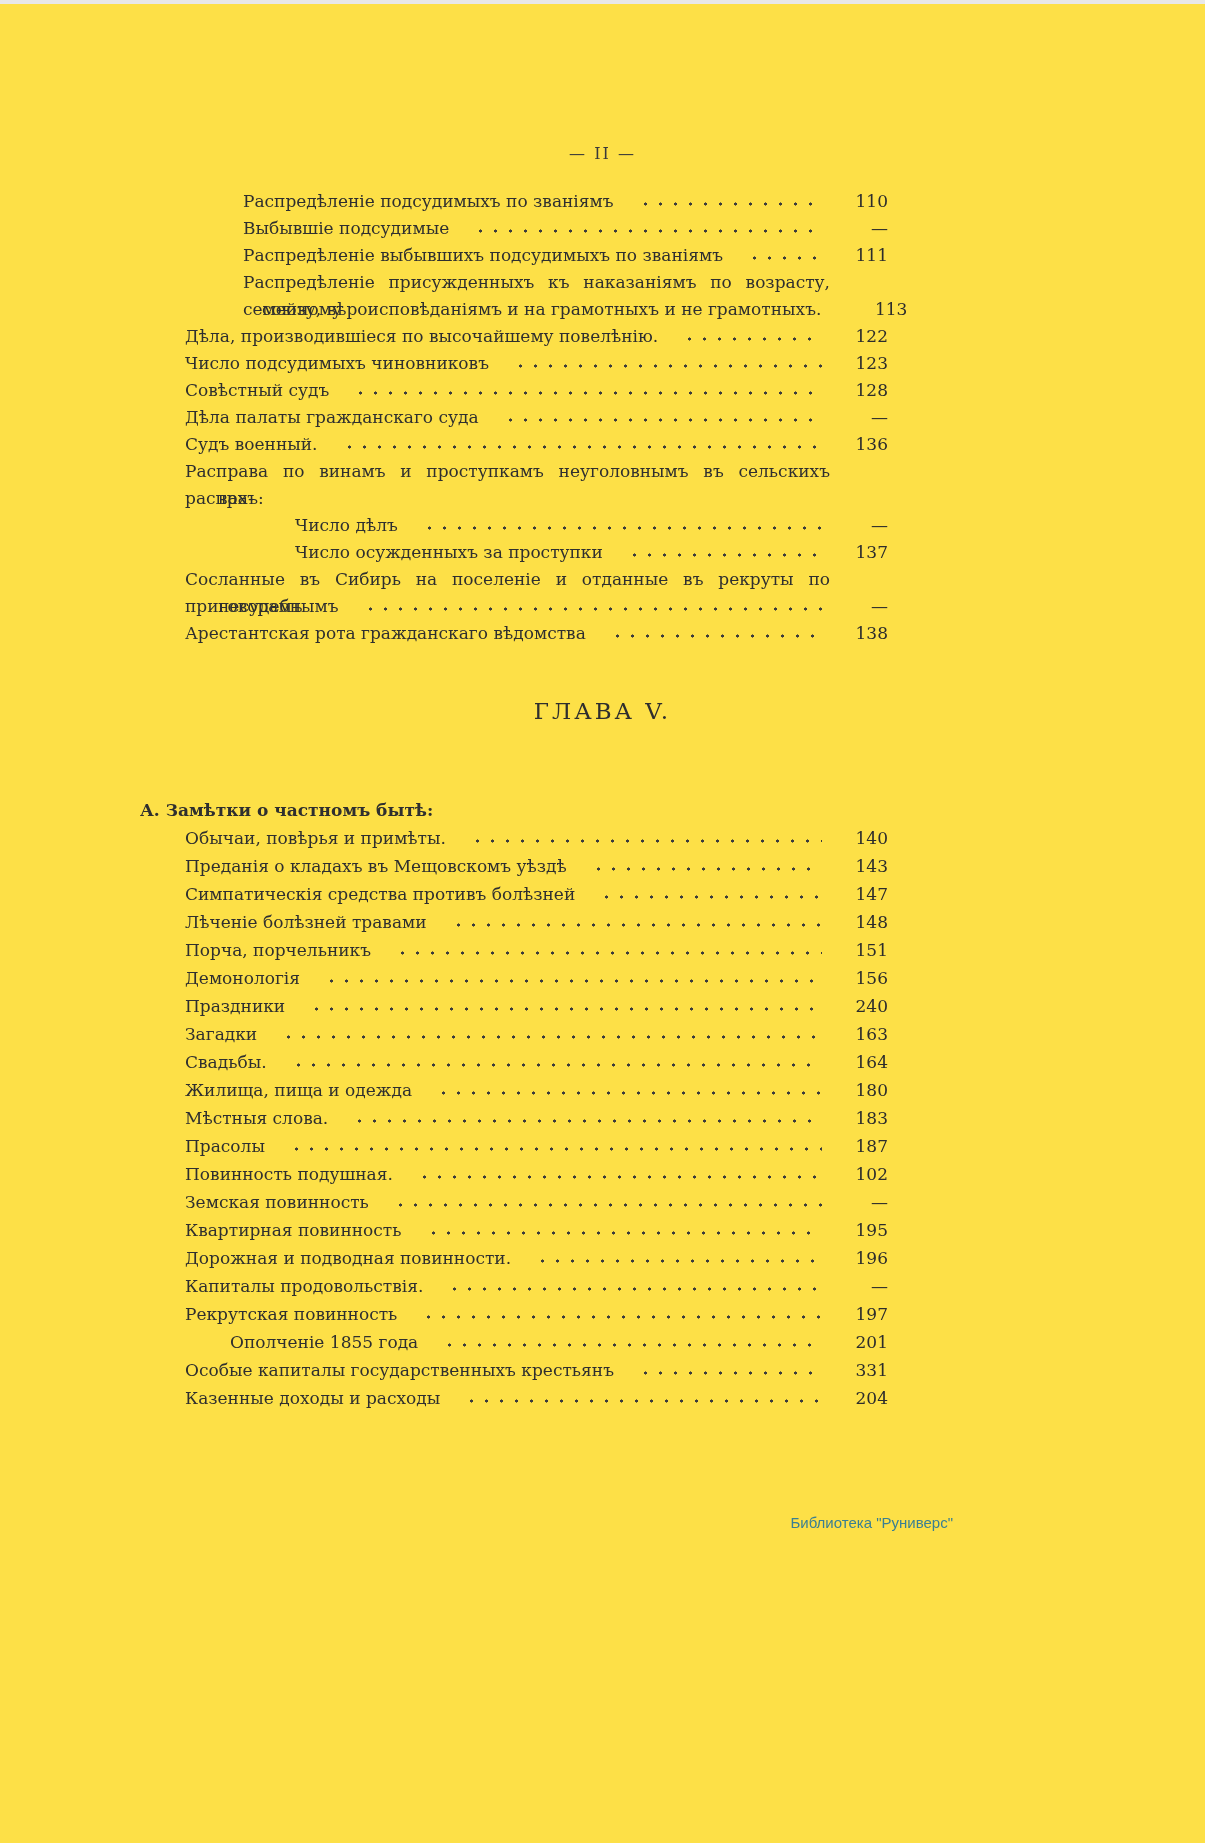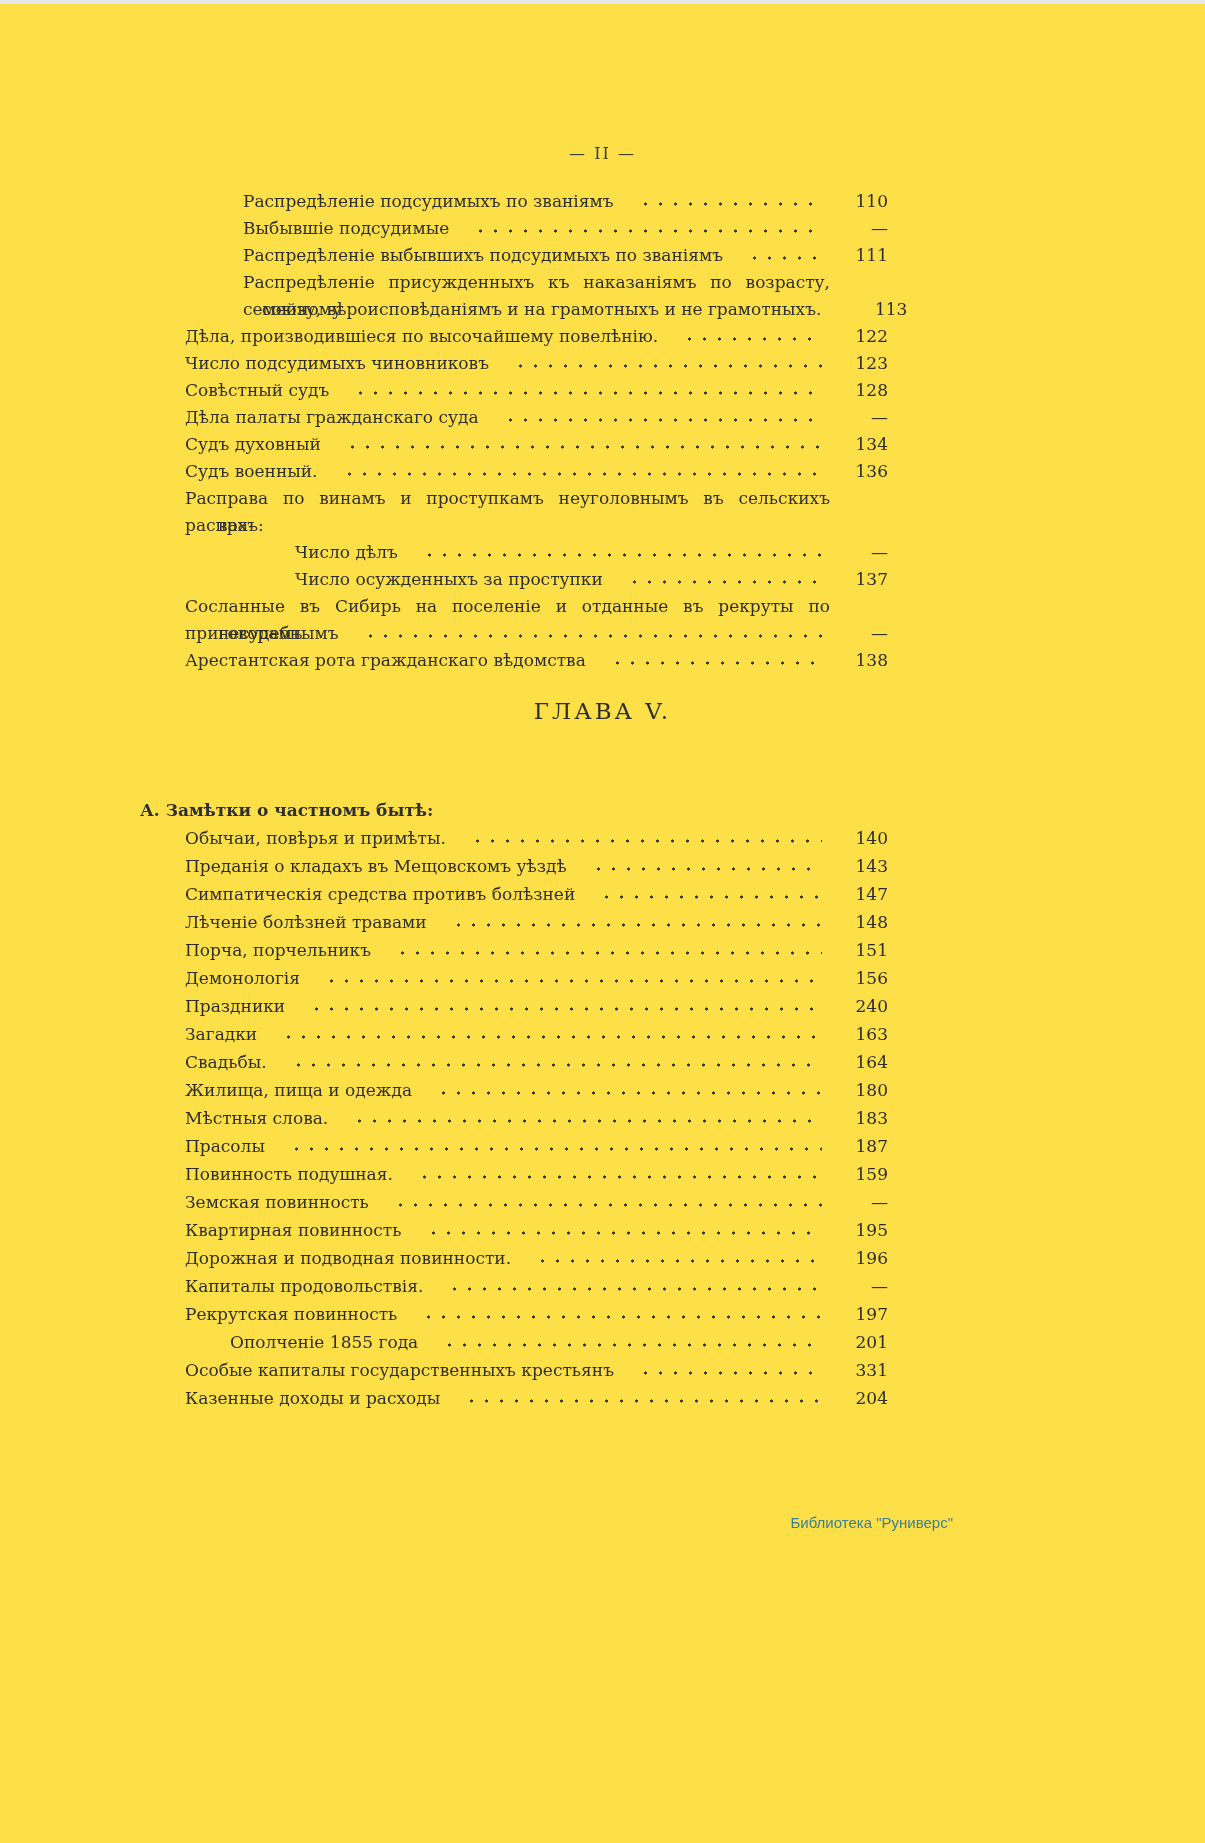--- a/index.html
+++ b/index.html
@@ -147,25 +147,20 @@
         <span class="txt">Совѣстный судъ</span>
         <span class="leader"></span>
         <span class="pg">128</span>
       </div>
       <div class="row ind-1">
         <span class="txt">Дѣла палаты гражданскаго суда</span>
         <span class="leader"></span>
         <span class="pg">—</span>
       </div>
       <div class="row ind-1">
-        <span class="txt">Судъ духовный</span>
-        <span class="leader"></span>
-        <span class="pg">134</span>
-      </div>
-      <div class="row ind-1">
         <span class="txt">Судъ военный.</span>
         <span class="leader"></span>
         <span class="pg">136</span>
       </div>
       <div class="row ind-1 justify">
         <span class="txt">Расправа по винамъ и проступкамъ неуголовнымъ въ сельскихъ распра-</span>
         <span class="pg"></span>
       </div>
       <div class="row ind-5">
         <span class="txt">вахъ:</span>
@@ -259,21 +254,21 @@
         <span class="pg">183</span>
       </div>
       <div class="row ind-1">
         <span class="txt">Прасолы</span>
         <span class="leader"></span>
         <span class="pg">187</span>
       </div>
       <div class="row ind-1">
         <span class="txt">Повинность подушная.</span>
         <span class="leader"></span>
-        <span class="pg">159</span>
+        <span class="pg">102</span>
       </div>
       <div class="row ind-1">
         <span class="txt">Земская повинность</span>
         <span class="leader"></span>
         <span class="pg">—</span>
       </div>
       <div class="row ind-1">
         <span class="txt">Квартирная повинность</span>
         <span class="leader"></span>
         <span class="pg">195</span>

